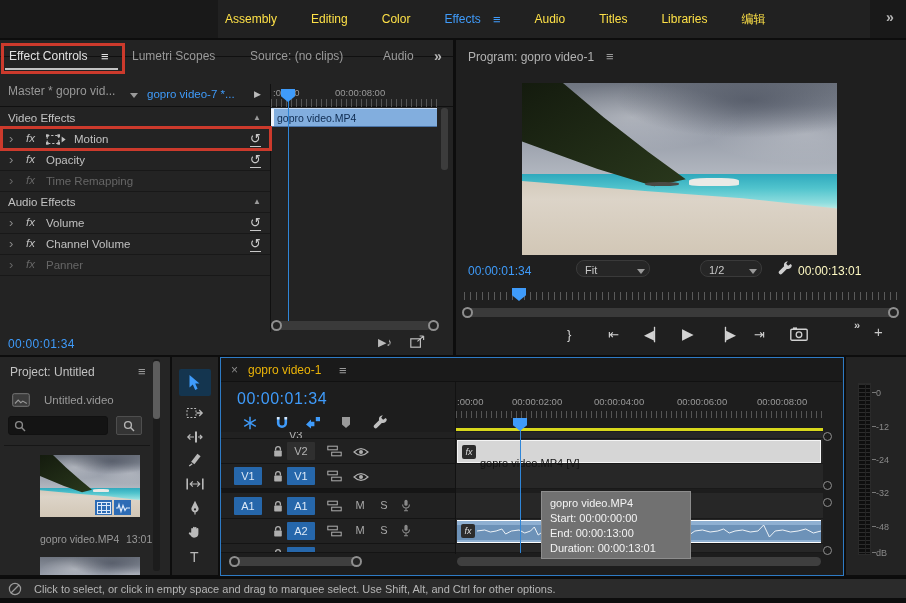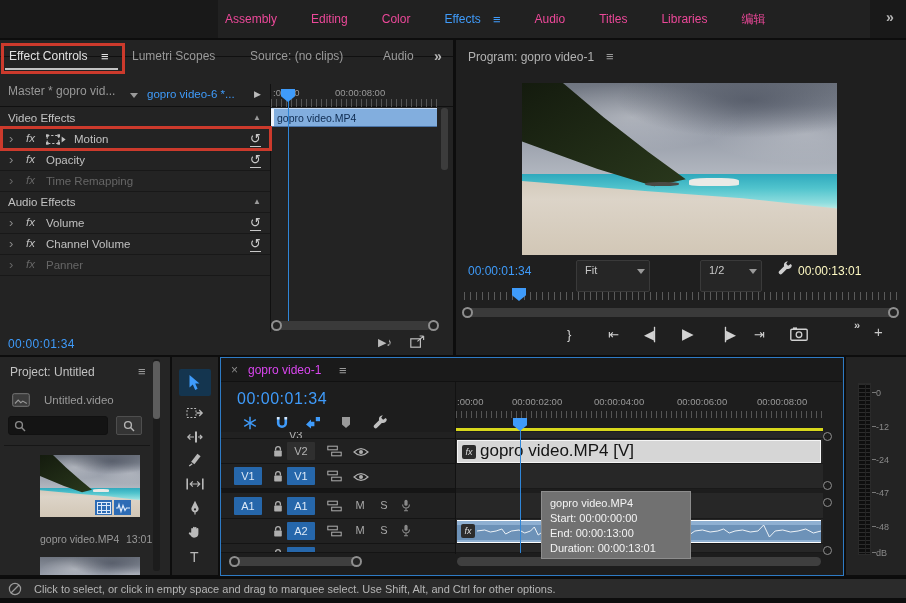--- a/index.html
+++ b/index.html
@@ -5,21 +5,21 @@
   *{margin:0;padding:0;box-sizing:border-box}
   html,body{width:906px;height:603px}
   body{background:#0d0d0d;font-family:"Liberation Sans","DejaVu Sans",sans-serif;color:#c8c8c8;overflow:hidden}
   .abs{position:absolute}
   #screen{position:relative;width:906px;height:603px;background:#0d0d0d}
 
   
   .topbar{left:0;top:0;width:906px;height:38px;background:#191919}
   .topbar .tabzone{left:218px;top:0;width:652px;height:38px;background:#212121}
   .ws-tabs{left:225px;top:0;height:38px;display:flex;align-items:center;gap:34px}
-  .ws{font-size:12px;color:#ec4899;cursor:default;white-space:nowrap}
+  .ws{font-size:12px;color:#fde047;cursor:default;white-space:nowrap}
   .ws.active{color:#3f9bfa}
   .ws-menu{color:#3f9bfa;font-size:13px;margin-left:-22px}
   .ws-overflow{left:886px;top:9px;font-size:14px;color:#b5b5b5;font-weight:bold}
 
   
   .panel{background:#232323}
 
   
   .ec{left:0;top:40px;width:453px;height:315px}
   .ec .tabrow{left:0;top:0;width:453px;height:17px;border-bottom:1px solid #101010}
@@ -56,21 +56,21 @@
   .ec-playaudio{left:378px;top:296px;font-size:11px;color:#bbb}
   .ec-export{left:410px;top:295px;color:#bbb}
   .ec-vscroll{left:441px;top:68px;width:7px;height:62px;background:#3c3c3c;border-radius:3px}
 
   
   .prog{left:456px;top:40px;width:450px;height:315px;background:#1f1f1f}
   .prog .ptitle{left:12px;top:10px;font-size:12px;color:#b2b2b2}
   .pmenu{position:absolute;font-size:13px;color:#9a9a9a}
   .video{left:66px;top:43px;width:315px;height:172px;background:#000}
   .pc-timecode{left:12px;top:224px;font-size:12px;color:#3f9bfa}
-  .dd{position:absolute;height:32px;background:#262626;border:1px solid #3a3a3a;border-radius:2px;font-size:11px;color:#c8c8c8}
+  .dd{position:absolute;height:17px;background:#262626;border:1px solid #3a3a3a;border-radius:8px;font-size:11px;color:#c8c8c8}
   .dd .ddlabel{position:absolute;left:8px;top:3px}
   .p-duration{left:342px;top:224px;font-size:12px;color:#fef9c3}
   .p-ruler{left:8px;top:252px;width:434px;height:8px;background:repeating-linear-gradient(90deg,#5a5a5a 0 1px,transparent 1px 6px)}
   .p-scroll{left:10px;top:268px;width:430px;height:9px;background:#3a3a3a;border-radius:5px}
   .tbtn{position:absolute;font-size:13px;color:#d2d2d2;white-space:nowrap}
   .p-more{left:398px;top:279px;font-size:11px;color:#c8c8c8;font-weight:bold}
   .p-plus{left:418px;top:283px;font-size:15px;color:#c8c8c8}
 
   
   .proj{left:0;top:357px;width:170px;height:218px;background:#252525}
@@ -86,37 +86,37 @@
 
   
   .tools{left:172px;top:357px;width:46px;height:218px;background:#232323}
   .tool{position:absolute;left:16px;color:#b9b9b9}
   .tool-hl{left:7px;top:12px;width:32px;height:27px;background:#14354f;border-radius:2px}
 
   
   .tl{left:220px;top:357px;width:624px;height:219px;background:#1d1d1d;border:1px solid #2e7bc5}
   .tl .tabrow{left:0;top:0;width:621px;height:24px;background:#1a1a1a;border-bottom:1px solid #111}
   .tl .tabclose{position:absolute;left:10px;top:5px;font-size:12px;color:#8a8a8a}
-  .tl .tabname{position:absolute;left:27px;top:5px;font-size:12px;color:#d946ef}
+  .tl .tabname{position:absolute;left:27px;top:5px;font-size:12px;color:#eab308}
   .tl-timecode{left:16px;top:32px;font-size:16px;color:#3f9bfa;letter-spacing:.5px}
   .tlicon{position:absolute}
   .hdrrow{position:absolute;left:0;width:234px;background:#212121;border-bottom:1px solid #141414}
   .ctrow{position:absolute;left:235px;width:367px;background:#272727;border-bottom:1px solid #191919}
   .patch{position:absolute;left:13px;top:3px;width:28px;height:18px;background:#2667ab;color:#dcE9f7;font-size:11px;text-align:center;line-height:18px;border-radius:1px}
   .tlabel{position:absolute;left:66px;top:3px;width:28px;height:18px;font-size:11px;text-align:center;line-height:18px;border-radius:1px}
   .tlabel.on{background:#2667ab;color:#dce9f7}
   .tlabel.off{background:#2f2f2f;color:#b5b5b5}
   .hico{position:absolute;color:#aeaeae}
   .msbtn{position:absolute;top:5px;width:14px;font-size:11px;color:#a8a8a8;text-align:center}
   .tl-vsep{left:234px;top:24px;width:1px;height:172px;background:#121212}
   .tl-rlabel{position:absolute;top:38px;font-size:9.5px;color:#9a9a9a;white-space:nowrap}
   .tl-ticks{left:235px;top:53px;width:367px;height:7px;background:repeating-linear-gradient(90deg,#555 0 1px,transparent 1px 5px)}
   .workarea{left:235px;top:70px;width:367px;height:3px;background:#d8d81c}
   .vclip{left:236px;top:82px;width:364px;height:23px;background:#d6d6d6;border:1px solid #f5f5f5}
-  .vclip .clabel{position:absolute;left:22px;top:0;font-size:17px;color:#141414}
+  .vclip .clabel{position:absolute;left:22px;top:16px;font-size:11px;color:#141414}
   .fxbadge{position:absolute;width:14px;height:14px;background:#2c2c2c;border-radius:2px;color:#ddd;font-size:9px;font-style:italic;text-align:center;line-height:14px}
   .aclip{left:236px;top:162px;width:364px;height:23px;background:linear-gradient(180deg,#8fb0d2 0 4px,#6d92b8 4px 19px,#8fb0d2 19px);border-top:1.5px solid #fff;border-bottom:1.5px solid #fff}
   .tl-circle{position:absolute;width:9px;height:9px;border:1.5px solid #8f8f8f;border-radius:50%;background:transparent}
   .tl-scroll-l{left:10px;top:199px;width:130px;height:9px;background:#3f3f3f;border-radius:5px}
   .tl-scroll-r{left:236px;top:199px;width:364px;height:9px;background:#3f3f3f;border-radius:5px}
   .tooltip{left:320px;top:133px;width:150px;height:68px;background:#717171;border:1px solid #8d8d8d;z-index:30;padding:4px 8px}
   .tooltip div{font-size:11px;color:#f3f3f3;line-height:15px;white-space:nowrap}
 
   
   .meter{left:846px;top:357px;width:60px;height:218px;background:#232323}
@@ -283,21 +283,21 @@
       <div class="abs ec-underline"></div>
       <span class="ec-tab" style="left:132px">Lumetri Scopes</span>
       <span class="ec-tab" style="left:250px">Source: (no clips)</span>
       <span class="ec-tab" style="left:383px;width:31px;overflow:hidden">Audio</span>
       <span class="abs ec-overflow">»</span>
     </div>
 
     <div class="abs masterrow">
       <span class="mlabel">Master * gopro vid...</span>
       <span class="caret-down" style="left:130px;top:9px"></span>
-      <span class="clipname">gopro video-6 *...</span>
+      <span class="clipname">gopro video-7 *...</span>
       <span class="playnext">▶</span>
     </div>
 
     <div class="abs fxheader" style="top:68px">
       <span class="hlabel">Video Effects</span>
       <span class="coll">▲</span>
     </div>
     <div class="abs fxrow" style="top:89px">
       <span class="chev">›</span>
       <span class="fxi">fx</span>
@@ -625,21 +625,21 @@
       <div>End: 00:00:13:00</div>
       <div>Duration: 00:00:13:01</div>
     </div>
   </div>
 
   <div class="abs meter">
     <div class="bars"></div>
     <span class="mtick" style="top:31px">0</span>
     <span class="mtick" style="top:65px">-12</span>
     <span class="mtick" style="top:98px">-24</span>
-    <span class="mtick" style="top:131px">-47</span>
+    <span class="mtick" style="top:131px">-32</span>
     <span class="mtick" style="top:165px">-48</span>
     <span class="mtick" style="top:191px">dB</span>
     <div class="mdash" style="top:35px"></div>
       <div class="mdash" style="top:69px"></div>
     <div class="mdash" style="top:102px"></div>
       <div class="mdash" style="top:135px"></div>
     <div class="mdash" style="top:169px"></div>
       <div class="mdash" style="top:195px"></div>
   </div>
 

